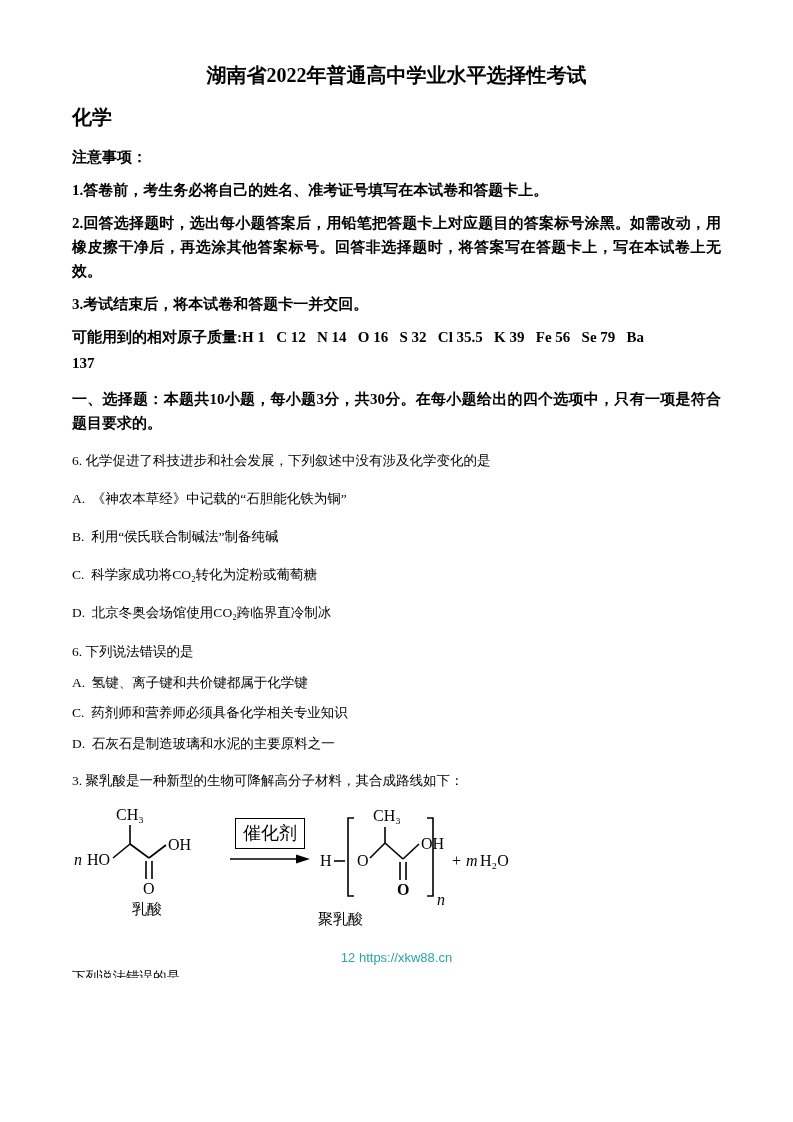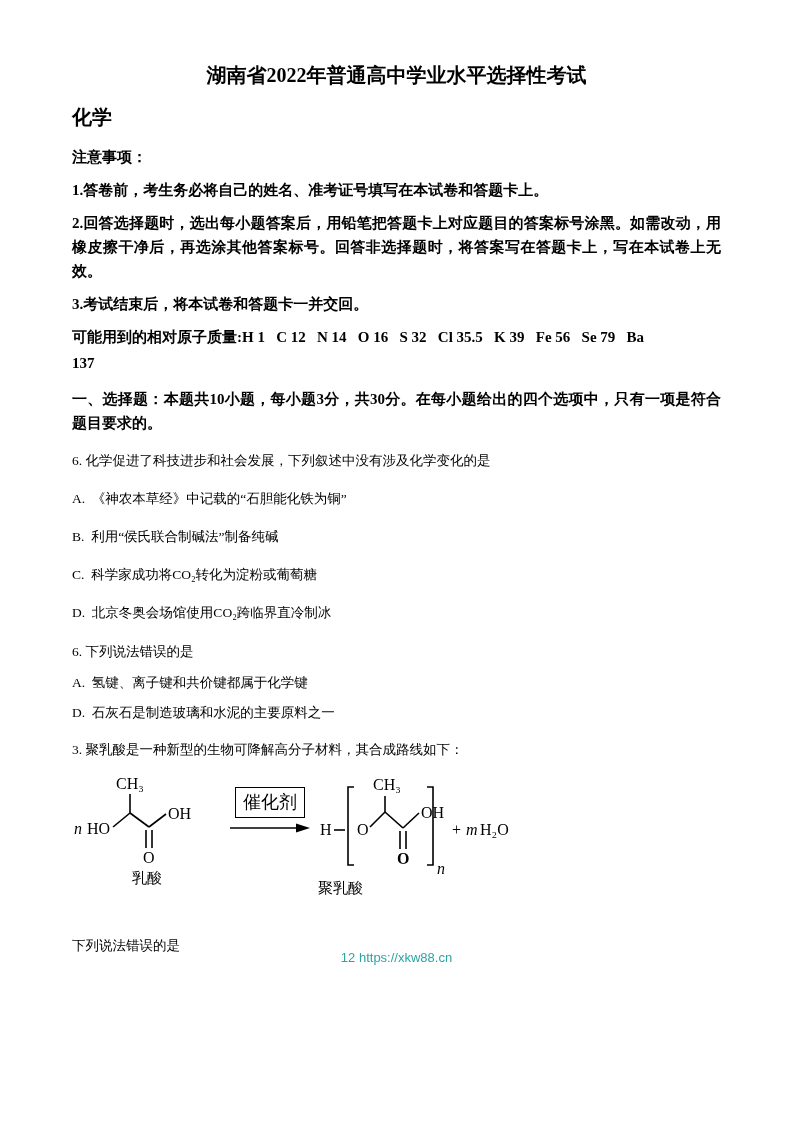--- a/index.html
+++ b/index.html
@@ -55,20 +55,21 @@
   <p class="para bold section-head">一、选择题：本题共10小题，每小题3分，共30分。在每小题给出的四个选项中，只有一项是符合题目要求的。</p>
 
   <p class="qtext q1-stem">6. 化学促进了科技进步和社会发展，下列叙述中没有涉及化学变化的是</p>
   <p class="qtext q1-opt">A.  《神农本草经》中记载的“石胆能化铁为铜”</p>
   <p class="qtext q1-opt">B.  利用“侯氏联合制碱法”制备纯碱</p>
   <p class="qtext q1-opt">C.  科学家成功将CO₂转化为淀粉或葡萄糖</p>
   <p class="qtext q1-opt">D.  北京冬奥会场馆使用CO₂跨临界直冷制冰</p>
 
   <p class="qtext q2-stem">6. 下列说法错误的是</p>
   <p class="qtext q2-opt">A.  氢键、离子键和共价键都属于化学键</p>
+  <p class="qtext q2-opt">C.  药剂师和营养师必须具备化学相关专业知识</p>
   <p class="qtext q2-opt">D.  石灰石是制造玻璃和水泥的主要原料之一</p>
 
   <p class="qtext q3-stem">3. 聚乳酸是一种新型的生物可降解高分子材料，其合成路线如下：</p>
 
   <div class="diagram">
 
     <div class="struct">
       <svg width="150" height="98" viewBox="0 0 150 98">
         <text class="chem" x="44" y="18">CH₃</text>
         <line x1="58" y1="23" x2="58" y2="42"></line>

